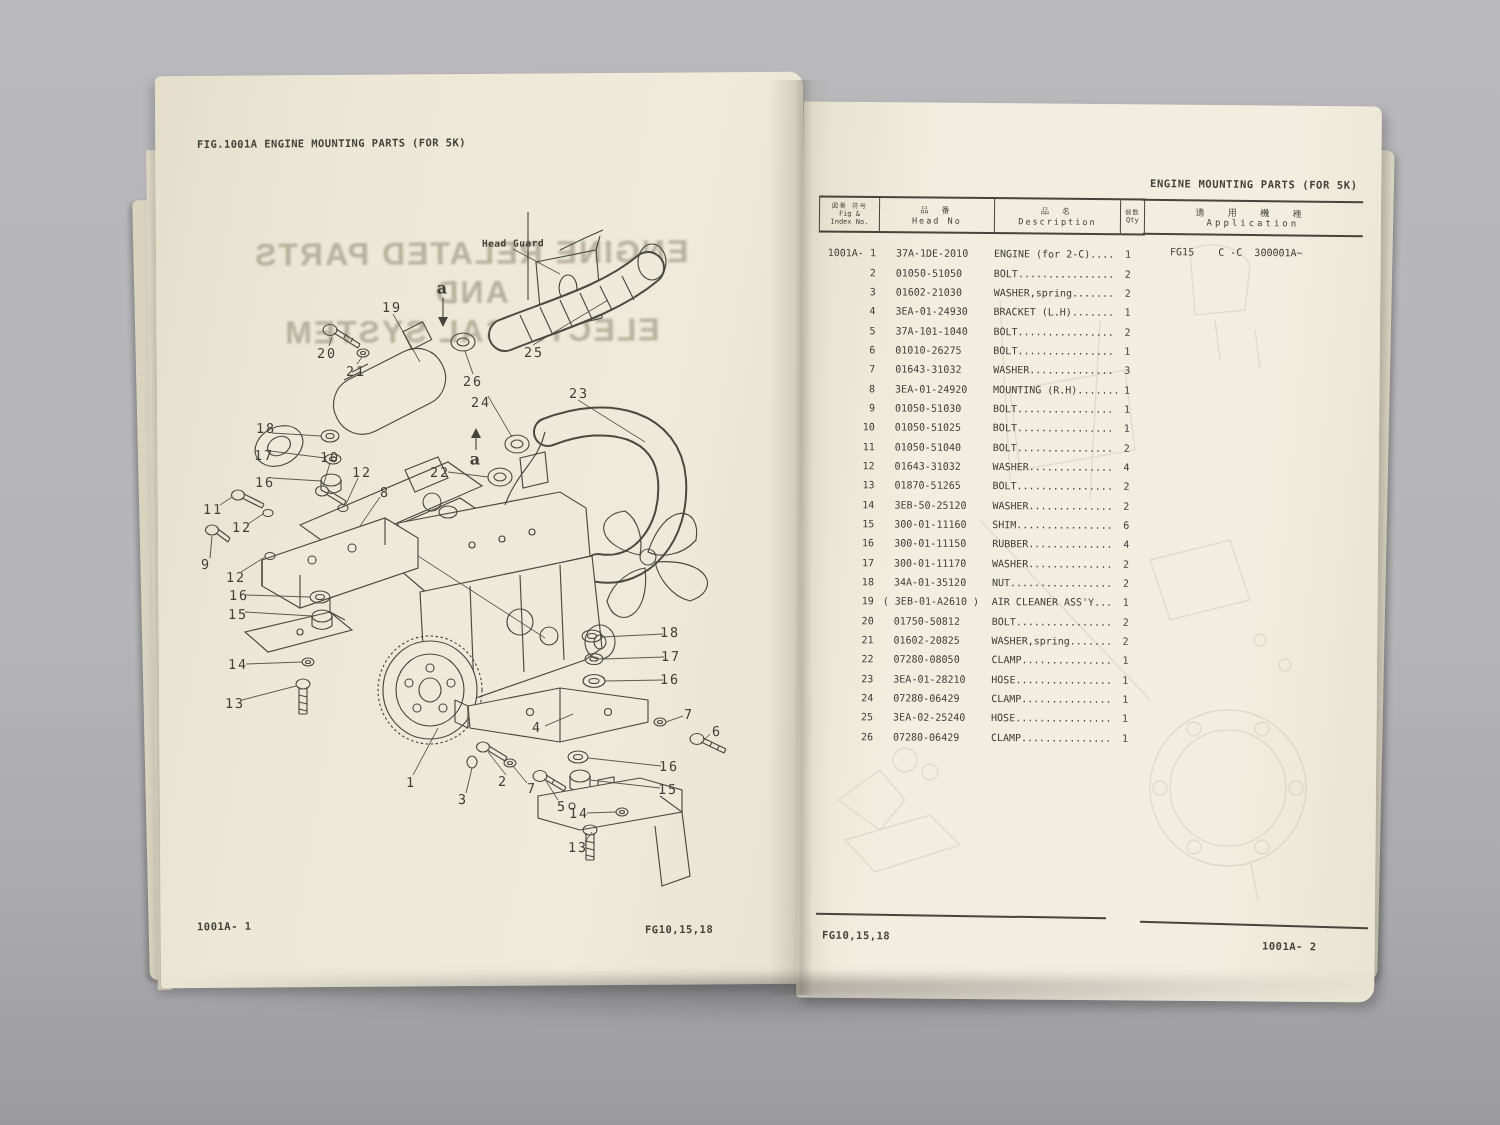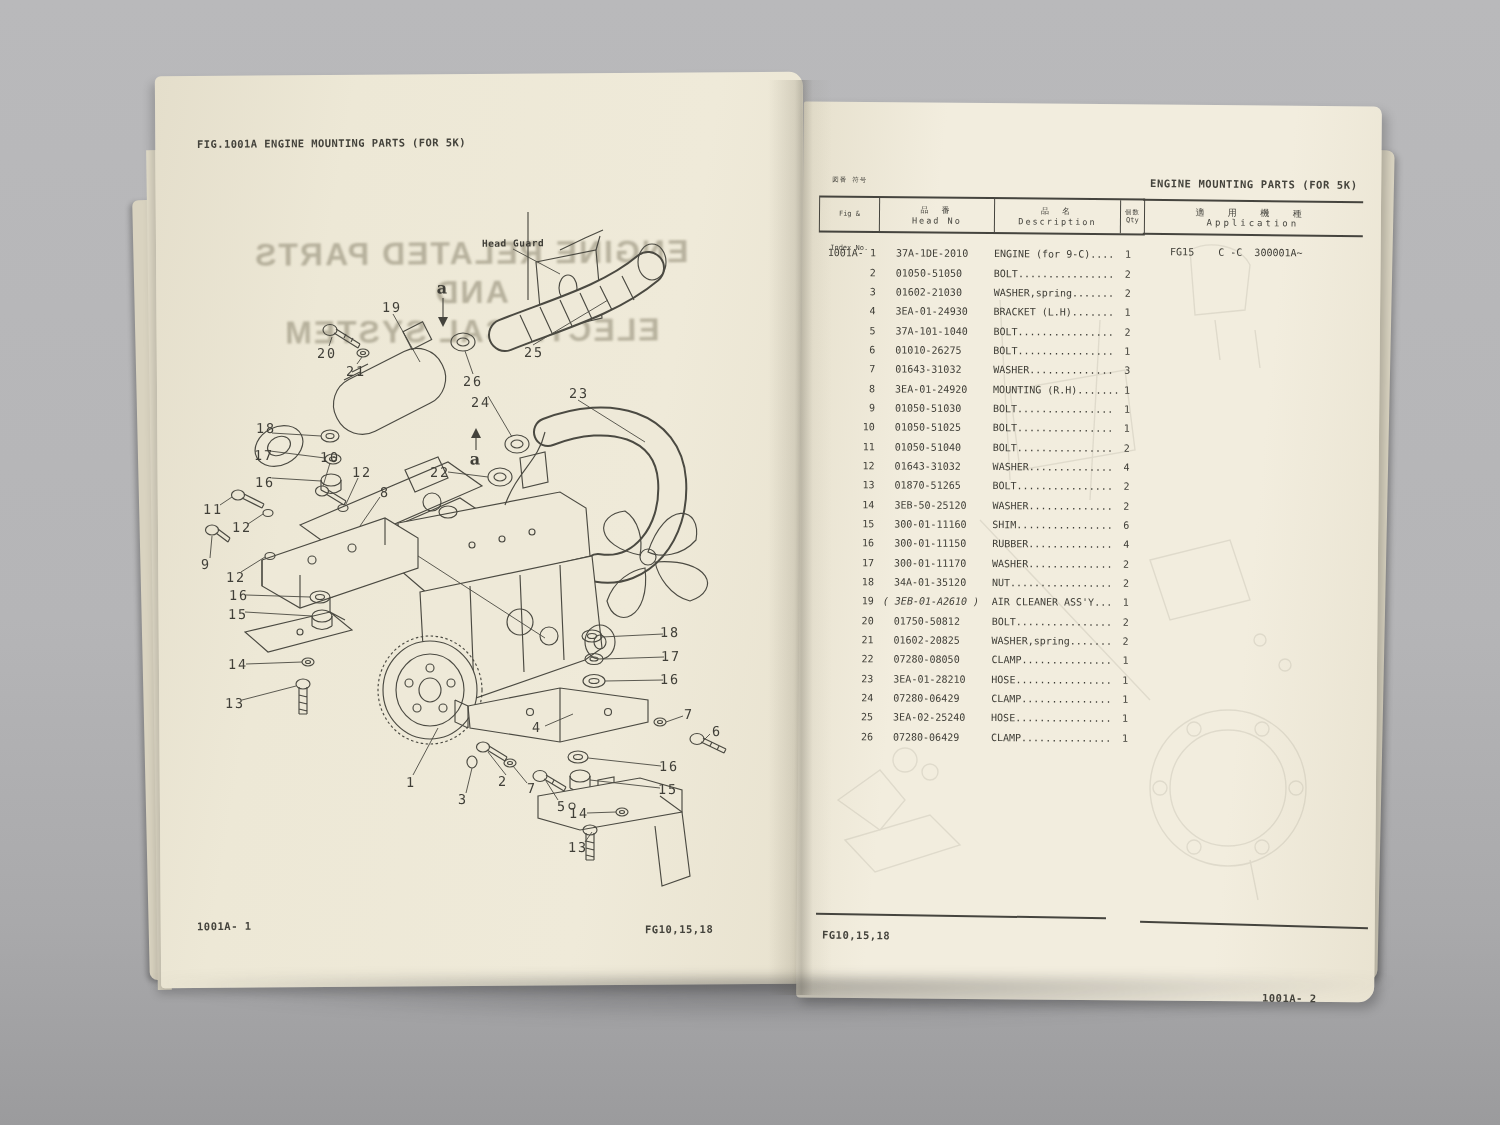--- a/index.html
+++ b/index.html
@@ -28,46 +28,46 @@
   .lp-title{left:197px;top:137px;font-size:10.5px;font-weight:bold;letter-spacing:.4px;transform:rotate(-.4deg);}
   .bleed-title{left:228px;top:234px;width:486px;transform:scaleX(-1) rotate(.5deg);
     color:rgba(124,117,94,.48);font-family:"Liberation Sans",sans-serif;font-weight:bold;
     font-size:32px;line-height:39px;text-align:center;letter-spacing:2px;filter:blur(1px);}
   .footer{font-size:10.5px;font-weight:bold;letter-spacing:.5px;}
   .f-l1{left:197px;top:920px;transform:rotate(-.4deg);}
   .f-l2{left:645px;top:923px;transform:rotate(-.3deg);}
   .rule-a{left:816px;top:915px;width:290px;height:2px;background:#45443e;transform:rotate(.9deg);}
   .f-r1{left:822px;top:929px;transform:rotate(.7deg);}
   .rule-b{left:1140px;top:924px;width:228px;height:2px;background:#45443e;transform:rotate(1.6deg);}
-  .f-r2{left:1262px;top:992px;transform:rotate(1deg);}
+  .f-r2{left:1262px;top:940px;transform:rotate(1deg);}
   .rp-title{left:1150px;top:178px;font-size:10.5px;font-weight:bold;letter-spacing:.6px;transform:rotate(.5deg);}
   
   .tbl-head{left:819px;top:197px;width:326px;height:37px;display:flex;transform:rotate(.5deg);
     border-top:2px solid #45443e;border-bottom:2px solid #45443e;
     border-left:1.5px solid #45443e;border-right:1.5px solid #45443e;box-sizing:border-box;}
   .tbl-head>div{display:flex;flex-direction:column;justify-content:center;align-items:center;
     box-sizing:border-box;color:#45443e;}
-  .th-fig{width:60px;border-right:1.5px solid #45443e;gap:26px;}
+  .th-fig{width:60px;border-right:1.5px solid #45443e;}
   .th-part{width:115px;border-right:1.5px solid #45443e;}
   .th-desc{width:126px;border-right:1.5px solid #45443e;}
   .th-qty{flex:1;}
   .jp{font-size:8px;letter-spacing:4px;line-height:10px;white-space:nowrap;}
   .jp.tiny{font-size:6.5px;letter-spacing:1px;line-height:7px;}
   .en{font-size:8.5px;letter-spacing:2px;line-height:10px;white-space:nowrap;}
   .en.tiny{font-size:7px;letter-spacing:0;line-height:8px;}
   .app-head{left:1143px;top:200px;width:220px;height:36px;transform:rotate(.6deg);
     border-top:2px solid #45443e;border-bottom:2px solid #45443e;box-sizing:border-box;
     display:flex;flex-direction:column;justify-content:center;align-items:center;color:#45443e;}
   .app-head .jp{letter-spacing:9px;font-size:9px;}
   .app-head .en{font-size:9px;letter-spacing:3px;}
   .tbl-rows{left:819px;top:243px;width:326px;font-size:10px;transform:rotate(.35deg);transform-origin:0 0;}
   .trow{display:flex;height:19.35px;align-items:center;white-space:pre;color:#3e3d36;}
   .c-fig{width:60px;text-align:right;padding-right:3px;box-sizing:border-box;}
   .c-part{width:115px;padding-left:17px;box-sizing:border-box;}
-  .c-part.paren{padding-left:6px;font-style:italic;}
+  .c-part.paren{padding-left:6px;}
   .c-desc{width:122px;}
   .c-qty{width:24px;text-align:center;}
   .app-rows{left:1150px;top:243px;width:215px;font-size:10px;transform:rotate(.5deg);color:#3e3d36;}
   .arow{height:19.35px;line-height:19.35px;white-space:pre;padding-left:18px;}
   
   .callout{position:absolute;transform:translate(-50%,-50%) rotate(-.4deg);font-size:13.5px;
     letter-spacing:2px;color:#403f38;white-space:nowrap;}
   .callout.big{font-size:16px;font-weight:bold;font-family:"DejaVu Serif",serif;}
   .callout.text{font-size:9.5px;letter-spacing:.5px;font-weight:bold;}
   svg{position:absolute;left:0;top:0;}
@@ -370,21 +370,21 @@
       <span class="en tiny">Qty</span>
     </div>
   </div>
 
   <div class="abs app-head">
     <span class="jp">適 用 機 種</span>
     <span class="en">Application</span>
   </div>
 
   <div class="abs tbl-rows">
-      <div class="trow"><span class="c-fig">1001A- 1</span><span class="c-part">37A-1DE-2010</span><span class="c-desc">ENGINE (for 9-C)....</span><span class="c-qty">1</span></div>
+      <div class="trow"><span class="c-fig">1001A- 1</span><span class="c-part">37A-1DE-2010</span><span class="c-desc">ENGINE (for 2-C)....</span><span class="c-qty">1</span></div>
       <div class="trow"><span class="c-fig">2</span><span class="c-part">01050-51050</span><span class="c-desc">BOLT................</span><span class="c-qty">2</span></div>
       <div class="trow"><span class="c-fig">3</span><span class="c-part">01602-21030</span><span class="c-desc">WASHER,spring.......</span><span class="c-qty">2</span></div>
       <div class="trow"><span class="c-fig">4</span><span class="c-part">3EA-01-24930</span><span class="c-desc">BRACKET (L.H).......</span><span class="c-qty">1</span></div>
       <div class="trow"><span class="c-fig">5</span><span class="c-part">37A-101-1040</span><span class="c-desc">BOLT................</span><span class="c-qty">2</span></div>
       <div class="trow"><span class="c-fig">6</span><span class="c-part">01010-26275</span><span class="c-desc">BOLT................</span><span class="c-qty">1</span></div>
       <div class="trow"><span class="c-fig">7</span><span class="c-part">01643-31032</span><span class="c-desc">WASHER..............</span><span class="c-qty">3</span></div>
       <div class="trow"><span class="c-fig">8</span><span class="c-part">3EA-01-24920</span><span class="c-desc">MOUNTING (R.H).......</span><span class="c-qty">1</span></div>
       <div class="trow"><span class="c-fig">9</span><span class="c-part">01050-51030</span><span class="c-desc">BOLT................</span><span class="c-qty">1</span></div>
       <div class="trow"><span class="c-fig">10</span><span class="c-part">01050-51025</span><span class="c-desc">BOLT................</span><span class="c-qty">1</span></div>
       <div class="trow"><span class="c-fig">11</span><span class="c-part">01050-51040</span><span class="c-desc">BOLT................</span><span class="c-qty">2</span></div>

